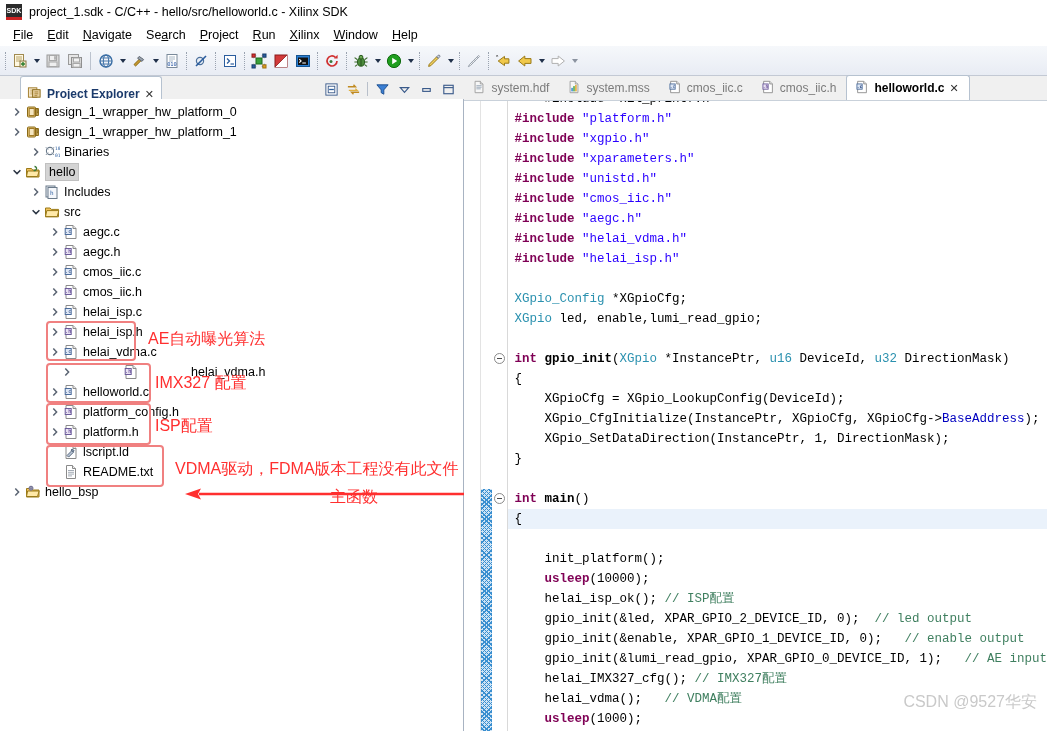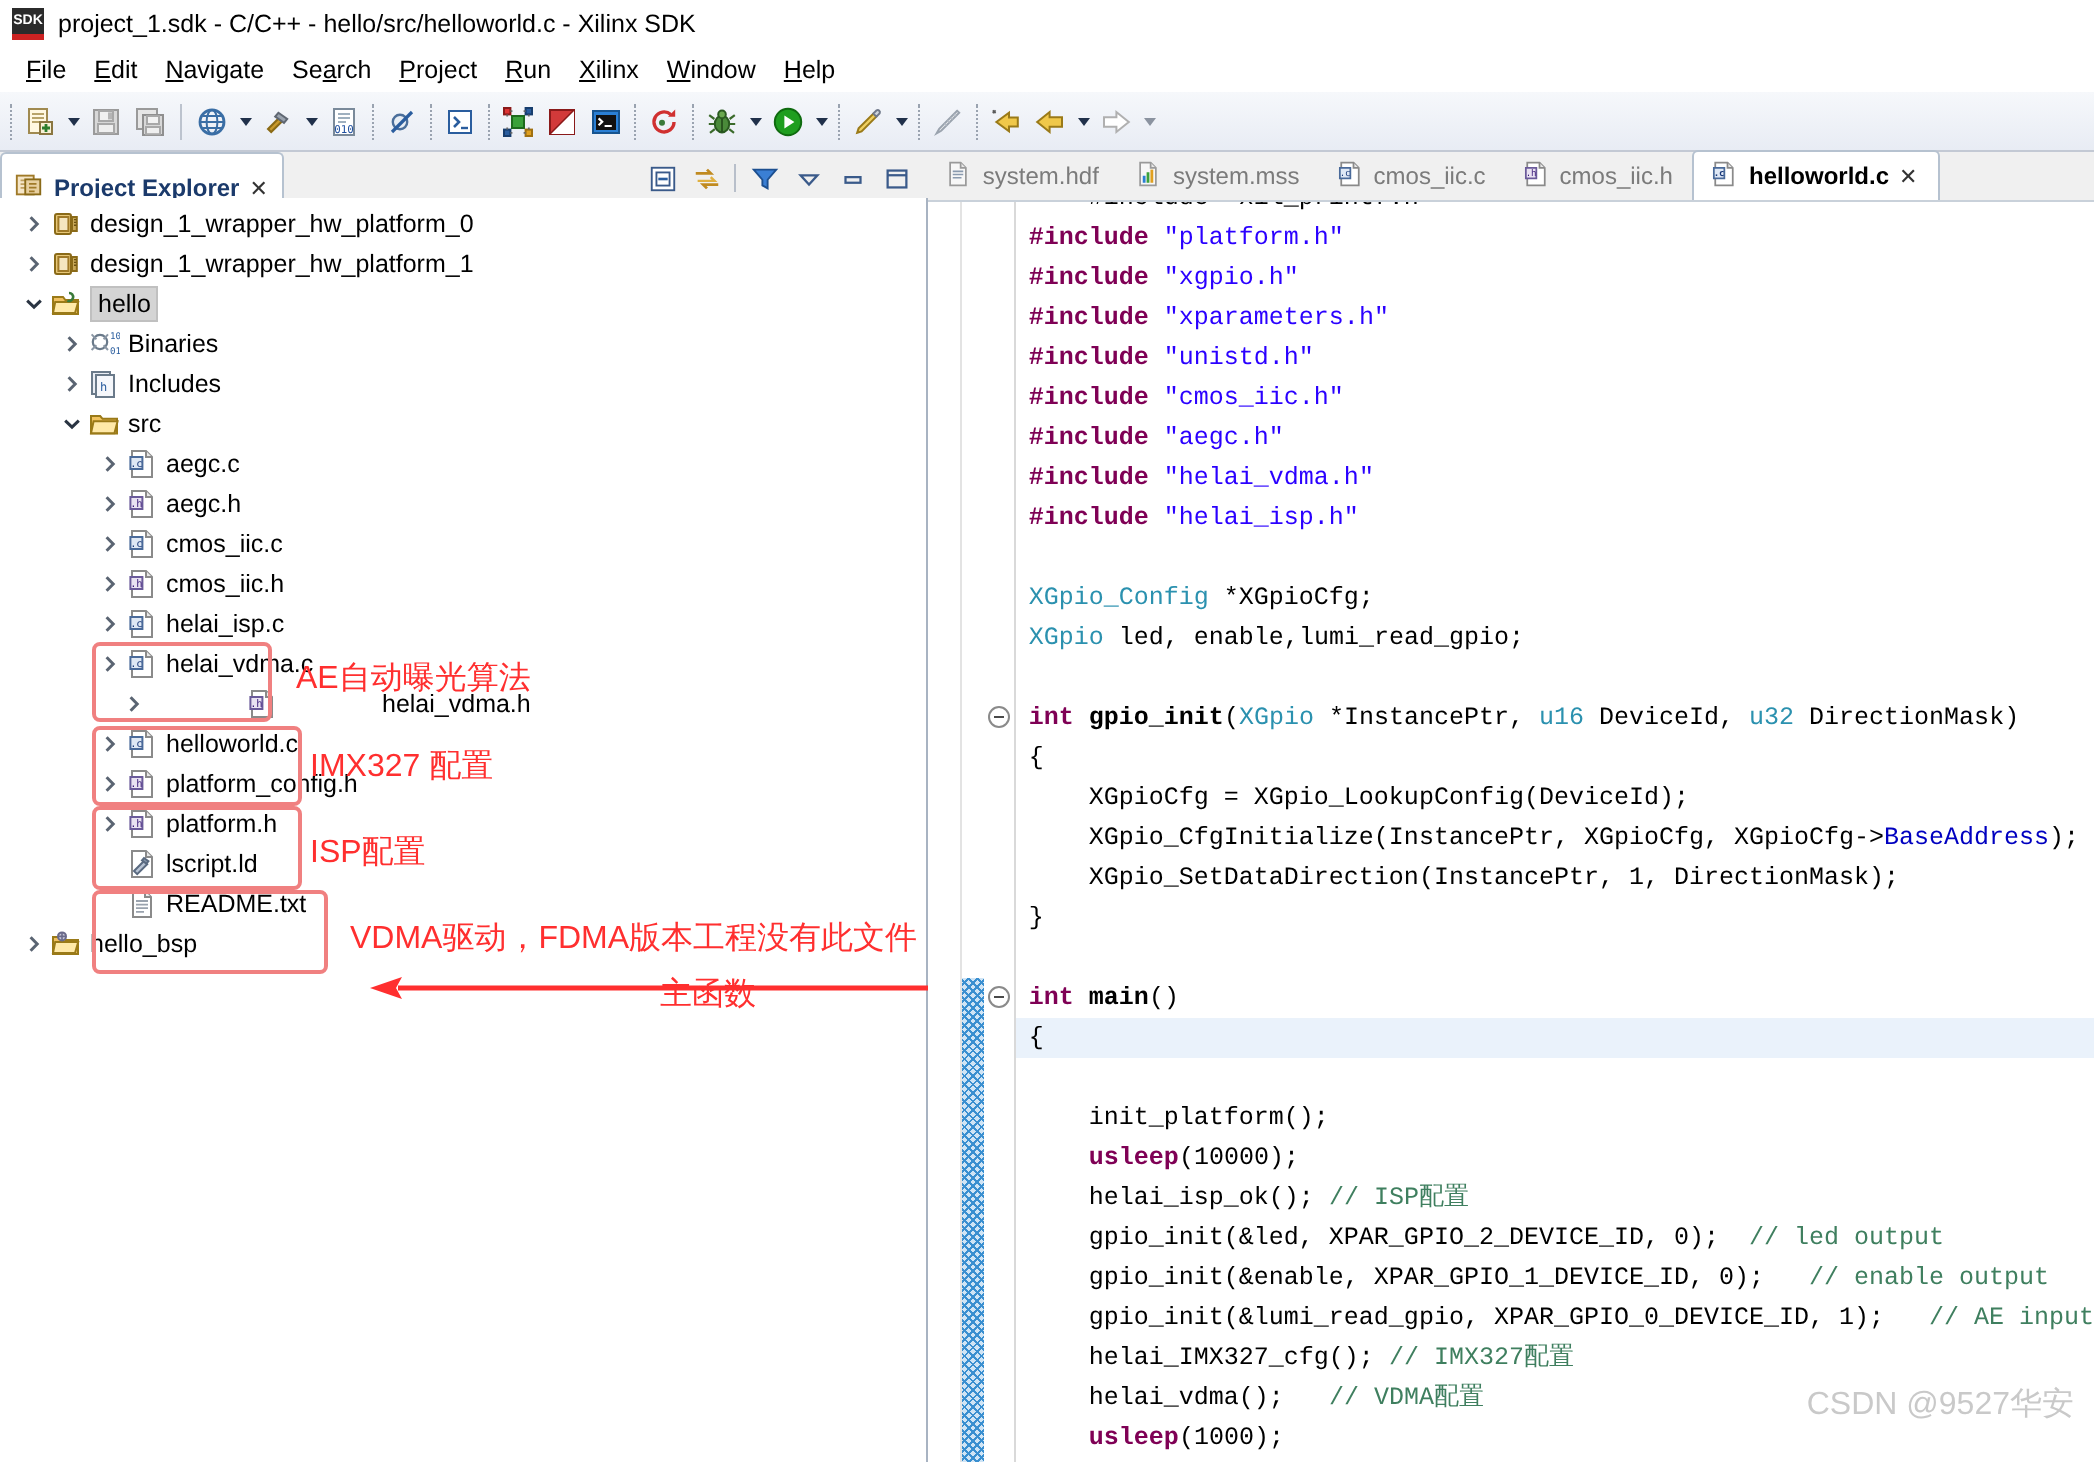--- a/index.html
+++ b/index.html
@@ -131,20 +131,21 @@
     padding: 12px 7px 0 6px;
     background: #ffffff;
     border-top: 1px solid #b6c2d0;
     border-left: 1px solid #b6c2d0;
     border-right: 1px solid #b6c2d0;
     border-radius: 3px 3px 0 0;
     font-size: 12px;
     color: #1b3a6b;
     font-weight: bold;
     white-space: nowrap;
+    margin-left: 20px;
   }
   .view-tab .close-x {
     font-size: 11px;
     color: #333;
     font-weight: normal;
   }
   .view-tools {
     margin-left: auto;
     display: flex;
     align-items: center;
@@ -615,51 +616,51 @@
             <span class="ic">
               <svg width="16" height="16" viewBox="0 0 16 16">
                 <rect x="2.5" y="3" width="8" height="10" rx="1" fill="#e8c878" stroke="#8a6a18"></rect>
                 <rect x="4.2" y="4.5" width="5" height="7" fill="#f5e6c0" stroke="#a07a28"></rect>
                 <path d="M11 4.5h2.4v7H11z" fill="#c8a858" stroke="#8a6a18"></path>
                 <path d="M12 5.8h1.2M12 7.2h1.2M12 8.6h1.2" stroke="#6a5010" stroke-width="0.7"></path>
               </svg>
             </span>
             <span class="lbl">design_1_wrapper_hw_platform_1</span>
           </div>
-          <div class="row" style="padding-left: 10px;">
-            <span class="twisty">
-              <svg width="10" height="10" viewBox="0 0 10 10">
-                <path d="M1.6 3.3L5 6.6 8.4 3.3" fill="none" stroke="#2a3442" stroke-width="1.5"></path>
-              </svg>
-            </span>
-            <span class="ic">
-              <svg width="16" height="16" viewBox="0 0 16 16">
-                <path d="M1.5 4.5h5l1.2 1.5h6.3v7H1.5z" fill="#f0c060" stroke="#9a7a18"></path>
-                <path d="M2.6 7h11.5l-1.6 5.5H1.5z" fill="#ffe9a8" stroke="#9a7a18"></path>
-                <path d="M9.5 2.5a2 2 0 1 1-.8 3.8" fill="none" stroke="#3a7a3a" stroke-width="1.3"></path>
-              </svg>
-            </span>
-            <span class="lbl sel">hello</span>
-          </div>
           <div class="row" style="padding-left: 29px;">
             <span class="twisty">
               <svg width="10" height="10" viewBox="0 0 10 10">
                 <path d="M3.3 1.6L6.6 5 3.3 8.4" fill="none" stroke="#5a6472" stroke-width="1.5"></path>
               </svg>
             </span>
             <span class="ic">
               <svg width="16" height="16" viewBox="0 0 16 16">
                 <circle cx="6" cy="7" r="3.6" fill="none" stroke="#6a7a8a" stroke-width="1.1"></circle>
                 <path d="M1.8 3.2l2.4 2.4M10 3.2L7.8 5.6M1.8 11l2.4-2.4M10 11L7.8 8.6" stroke="#8a96a4" stroke-width="1"></path>
                 <text x="11" y="5.5" font-size="4.6" fill="#2a5d9e" font-family="monospace">10</text>
                 <text x="11" y="13" font-size="4.6" fill="#2a5d9e" font-family="monospace">01</text>
               </svg>
             </span>
             <span class="lbl">Binaries</span>
           </div>
+          <div class="row" style="padding-left: 10px;">
+            <span class="twisty">
+              <svg width="10" height="10" viewBox="0 0 10 10">
+                <path d="M1.6 3.3L5 6.6 8.4 3.3" fill="none" stroke="#2a3442" stroke-width="1.5"></path>
+              </svg>
+            </span>
+            <span class="ic">
+              <svg width="16" height="16" viewBox="0 0 16 16">
+                <path d="M1.5 4.5h5l1.2 1.5h6.3v7H1.5z" fill="#f0c060" stroke="#9a7a18"></path>
+                <path d="M2.6 7h11.5l-1.6 5.5H1.5z" fill="#ffe9a8" stroke="#9a7a18"></path>
+                <path d="M9.5 2.5a2 2 0 1 1-.8 3.8" fill="none" stroke="#3a7a3a" stroke-width="1.3"></path>
+              </svg>
+            </span>
+            <span class="lbl sel">hello</span>
+          </div>
           <div class="row" style="padding-left: 29px;">
             <span class="twisty">
               <svg width="10" height="10" viewBox="0 0 10 10">
                 <path d="M3.3 1.6L6.6 5 3.3 8.4" fill="none" stroke="#5a6472" stroke-width="1.5"></path>
               </svg>
             </span>
             <span class="ic">
               <svg width="16" height="16" viewBox="0 0 16 16">
                 <rect x="2" y="2" width="9" height="11" fill="#eaeef5" stroke="#6a7a8a"></rect>
                 <rect x="4" y="3.5" width="9" height="11" fill="#f5f7fb" stroke="#6a7a8a"></rect>
@@ -754,20 +755,36 @@
             </span>
             <span class="ic">
               <svg width="16" height="16" viewBox="0 0 16 16">
                 <path d="M3 1.5h7l3 3v10H3z" fill="#ffffff" stroke="#8a8a8a"></path>
                 <path d="M10 1.5v3h3" fill="#e8e8e8" stroke="#8a8a8a"></path>
                 <rect x="2.2" y="4.5" width="6" height="6" fill="#dfe8f5" stroke="#4a6a9a"></rect>
                 <text x="5.2" y="9.4" font-size="5.2" text-anchor="middle" fill="#1a3a7a" font-family="monospace">.c</text>
               </svg>
             </span>
             <span class="lbl">helai_isp.c</span>
+          </div>
+          <div class="row" style="padding-left: 48px;">
+            <span class="twisty">
+              <svg width="10" height="10" viewBox="0 0 10 10">
+                <path d="M3.3 1.6L6.6 5 3.3 8.4" fill="none" stroke="#5a6472" stroke-width="1.5"></path>
+              </svg>
+            </span>
+            <span class="ic">
+              <svg width="16" height="16" viewBox="0 0 16 16">
+                <path d="M3 1.5h7l3 3v10H3z" fill="#ffffff" stroke="#8a8a8a"></path>
+                <path d="M10 1.5v3h3" fill="#e8e8e8" stroke="#8a8a8a"></path>
+                <rect x="2.2" y="4.5" width="6" height="6" fill="#e9e2f2" stroke="#6a5a9a"></rect>
+                <text x="5.2" y="9.4" font-size="5.2" text-anchor="middle" fill="#3a1a7a" font-family="monospace">.h</text>
+              </svg>
+            </span>
+            <span class="lbl">helai_isp.h</span>
           </div>
           <div class="row" style="padding-left: 48px;">
             <span class="twisty">
               <svg width="10" height="10" viewBox="0 0 10 10">
                 <path d="M3.3 1.6L6.6 5 3.3 8.4" fill="none" stroke="#5a6472" stroke-width="1.5"></path>
               </svg>
             </span>
             <span class="ic">
               <svg width="16" height="16" viewBox="0 0 16 16">
                 <path d="M3 1.5h7l3 3v10H3z" fill="#ffffff" stroke="#8a8a8a"></path>

